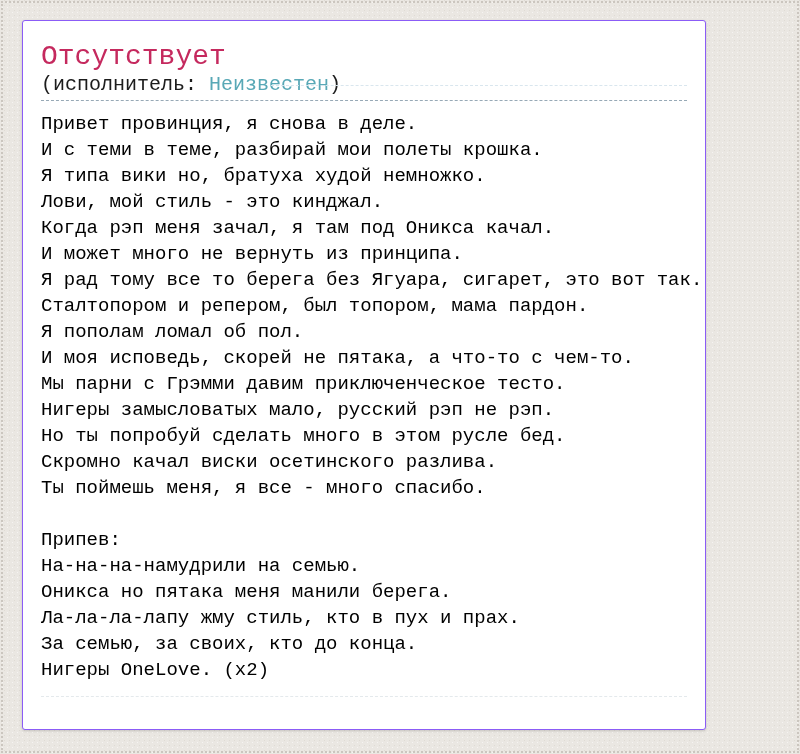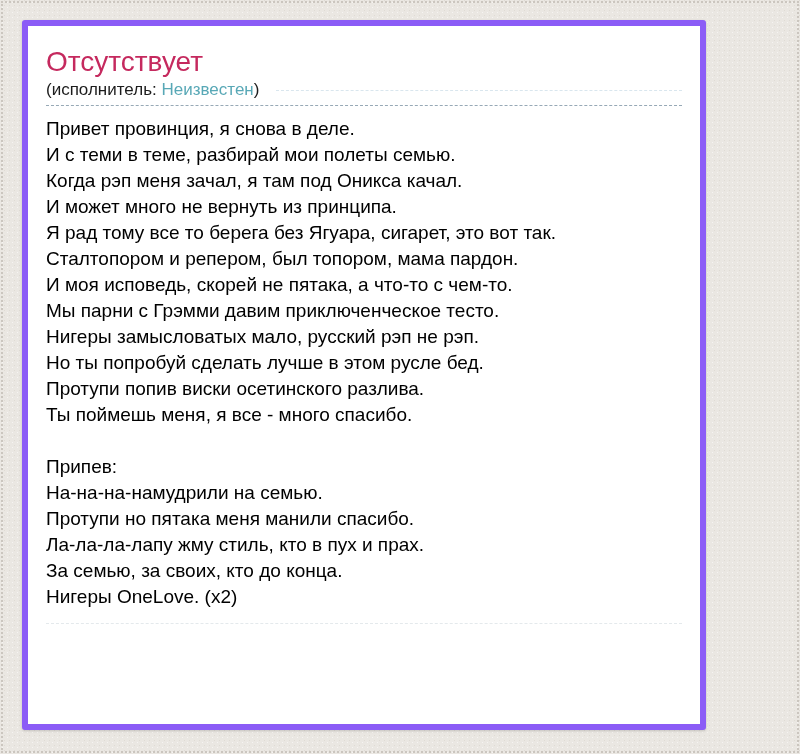--- a/index.html
+++ b/index.html
@@ -27,35 +27,36 @@
     pointer-events: none;
   }
   .card {
     position: absolute;
     left: 22px;
     top: 20px;
     width: 684px;
     height: 710px;
     box-sizing: border-box;
     background: #ffffff;
-    border: 6px solid #8b5cf6;
+    border: 1px solid #8b5cf6;
     border-radius: 3px;
     box-shadow: 0 1px 3px rgba(0,0,0,0.16);
     padding: 14px 18px 0 18px;
+    font-family: Liberation Mono, monospace;
   }
   .song-title {
     margin: 6px 0 0 0;
     font-size: 28px;
     line-height: 32px;
     font-weight: normal;
     color: #c5295e;
   }
   .artist-row {
     position: relative;
-    font-size: 17px;
+    font-size: 20px;
     line-height: 20px;
     color: #1c1c1c;
     padding: 2px 0 5px 0;
     border-bottom: 1px dashed #97a9b6;
   }
   .artist-link {
     color: #58a8b6;
     text-decoration: none;
     cursor: pointer;
   }
@@ -91,34 +92,37 @@
 <div class="card">
   <h1 class="song-title">Отсутствует</h1>
 
   <div class="artist-row">
     <span>(исполнитель: </span><a class="artist-link">Неизвестен</a><span>)</span>
     <span class="artist-faint-rule"></span>
   </div>
 
   <div class="lyrics">
       <div class="lyric-line">Привет провинция, я снова в деле.</div>
-      <div class="lyric-line">И с теми в теме, разбирай мои полеты семью.</div>
+      <div class="lyric-line">И с теми в теме, разбирай мои полеты крошка.</div>
+      <div class="lyric-line">Я типа вики но, братуха худой немножко.</div>
+      <div class="lyric-line">Лови, мой стиль - это кинджал.</div>
       <div class="lyric-line">Когда рэп меня зачал, я там под Оникса качал.</div>
       <div class="lyric-line">И может много не вернуть из принципа.</div>
       <div class="lyric-line">Я рад тому все то берега без Ягуара, сигарет, это вот так.</div>
       <div class="lyric-line">Сталтопором и репером, был топором, мама пардон.</div>
+      <div class="lyric-line">Я пополам ломал об пол.</div>
       <div class="lyric-line">И моя исповедь, скорей не пятака, а что-то с чем-то.</div>
       <div class="lyric-line">Мы парни с Грэмми давим приключенческое тесто.</div>
       <div class="lyric-line">Нигеры замысловатых мало, русский рэп не рэп.</div>
-      <div class="lyric-line">Но ты попробуй сделать лучше в этом русле бед.</div>
-      <div class="lyric-line">Протупи попив виски осетинского разлива.</div>
+      <div class="lyric-line">Но ты попробуй сделать много в этом русле бед.</div>
+      <div class="lyric-line">Скромно качал виски осетинского разлива.</div>
       <div class="lyric-line">Ты поймешь меня, я все - много спасибо.</div>
       <div class="lyric-line">&nbsp;</div>
       <div class="lyric-line">Припев:</div>
       <div class="lyric-line">На-на-на-намудрили на семью.</div>
-      <div class="lyric-line">Протупи но пятака меня манили спасибо.</div>
+      <div class="lyric-line">Оникса но пятака меня манили берега.</div>
       <div class="lyric-line">Ла-ла-ла-лапу жму стиль, кто в пух и прах.</div>
       <div class="lyric-line">За семью, за своих, кто до конца.</div>
       <div class="lyric-line">Нигеры OneLove. (x2)</div>
     </div>
 
   <div class="bottom-divider"></div>
 </div>
 
 </body></html>

